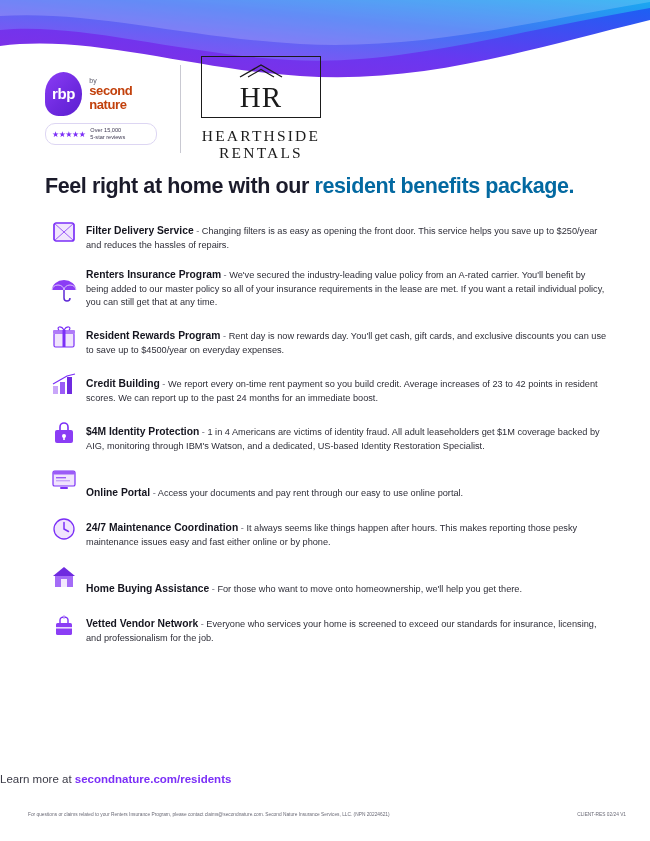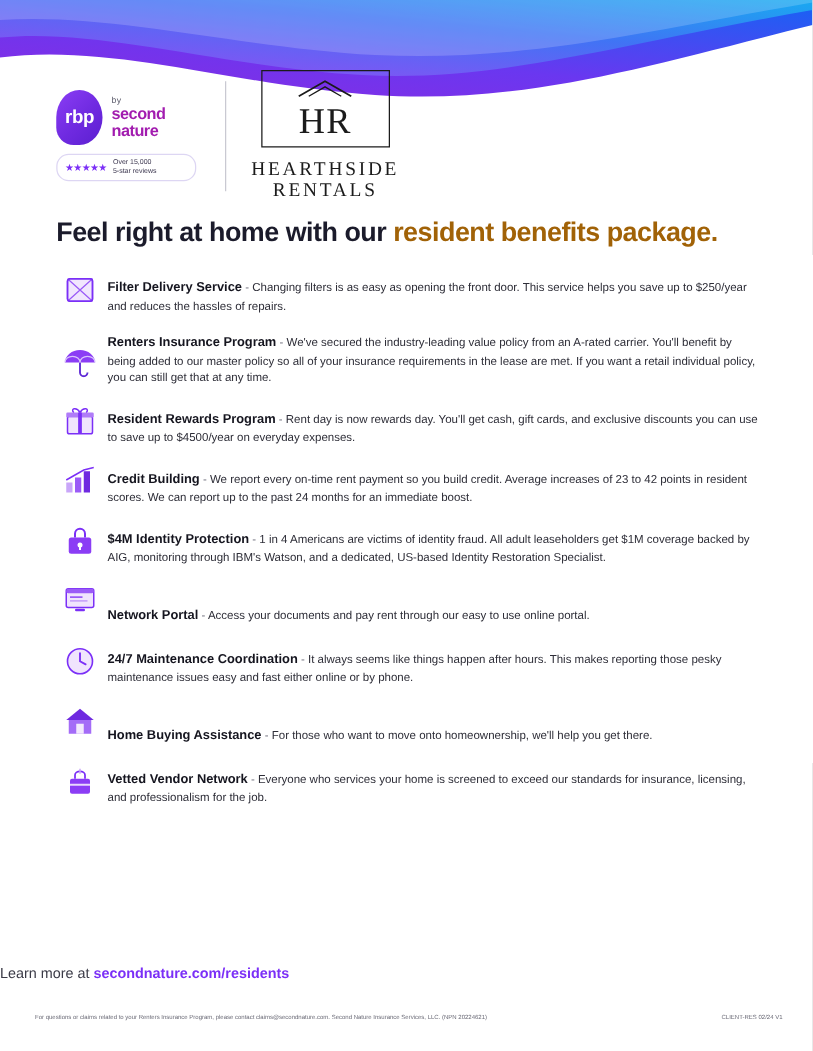--- a/index.html
+++ b/index.html
@@ -70,21 +70,21 @@
   }
   .sn-wrap { line-height: 1.05; }
   .sn-by {
     font-size: 7px;
     color: #5b5b6b;
     letter-spacing: .2px;
   }
   .sn-name {
     font-size: 13px;
     font-weight: bold;
-    color: #a21caf;
+    color: #c2410c;
     letter-spacing: -0.4px;
   }
   .reviews {
     margin-top: 7px;
     display: flex;
     align-items: center;
     gap: 5px;
     border: 1px solid #ddd6f3;
     border-radius: 10px;
     padding: 3px 6px;
@@ -106,21 +106,21 @@
     height: 88px;
     background: #c9c9d2;
     margin: 0 20px;
   }
   .hearthside {
     text-align: center;
     color: #1b1b1b;
   }
   .hs-box {
     border: 1.6px solid #1b1b1b;
-    width: 103px;
+    width: 120px;
     height: 62px;
     margin: 0 auto;
     position: relative;
   }
   .hs-hr {
     position: absolute;
     left: 0; right: 0;
     bottom: 5px;
     text-align: center;
     font-family: "Liberation Serif", serif;
@@ -149,21 +149,21 @@
     position: absolute;
     top: 174px;
     left: 45px;
     right: 40px;
     font-size: 21.5px;
     font-weight: bold;
     color: #1b1b2b;
     letter-spacing: -0.4px;
   }
   .headline .hl {
-    color: #a16207;
+    color: #0369a1;
   }
 
   
   .benefits {
     position: absolute;
     top: 218px;
     left: 42px;
     width: 566px;
   }
   .benefit {
@@ -359,21 +359,21 @@
       <div class="b-icon">
         <svg width="28" height="24" viewBox="0 0 28 24" xmlns="http://www.w3.org/2000/svg">
           <rect x="3" y="3" width="22" height="15" rx="1.6" fill="#f0e4fd" stroke="#7b2ff7" stroke-width="1.2"></rect>
           <rect x="3" y="3" width="22" height="3.5" rx="1.6" fill="#9b5bf7"></rect>
           <rect x="6" y="9" width="10" height="1.4" fill="#9b5bf7"></rect>
           <rect x="6" y="12" width="14" height="1.4" fill="#c9a6f9"></rect>
           <rect x="10" y="19" width="8" height="2" rx="1" fill="#7b2ff7"></rect>
         </svg>
       </div>
       <div class="b-text">
-        <span class="b-title">Network Portal</span><span class="b-dash"> - </span><span>Access your documents and pay rent through our easy to use online portal.</span>
+        <span class="b-title">Online Portal</span><span class="b-dash"> - </span><span>Access your documents and pay rent through our easy to use online portal.</span>
       </div>
     </div>
 
     <div class="benefit">
       <div class="b-icon">
         <svg width="26" height="26" viewBox="0 0 26 26" xmlns="http://www.w3.org/2000/svg">
           <circle cx="13" cy="13" r="10" fill="#f0e4fd" stroke="#7b2ff7" stroke-width="1.3"></circle>
           <path d="M13,6.5 L13,13 L17.5,15.5" fill="none" stroke="#7b2ff7" stroke-width="1.5" stroke-linecap="round"></path>
         </svg>
       </div>

